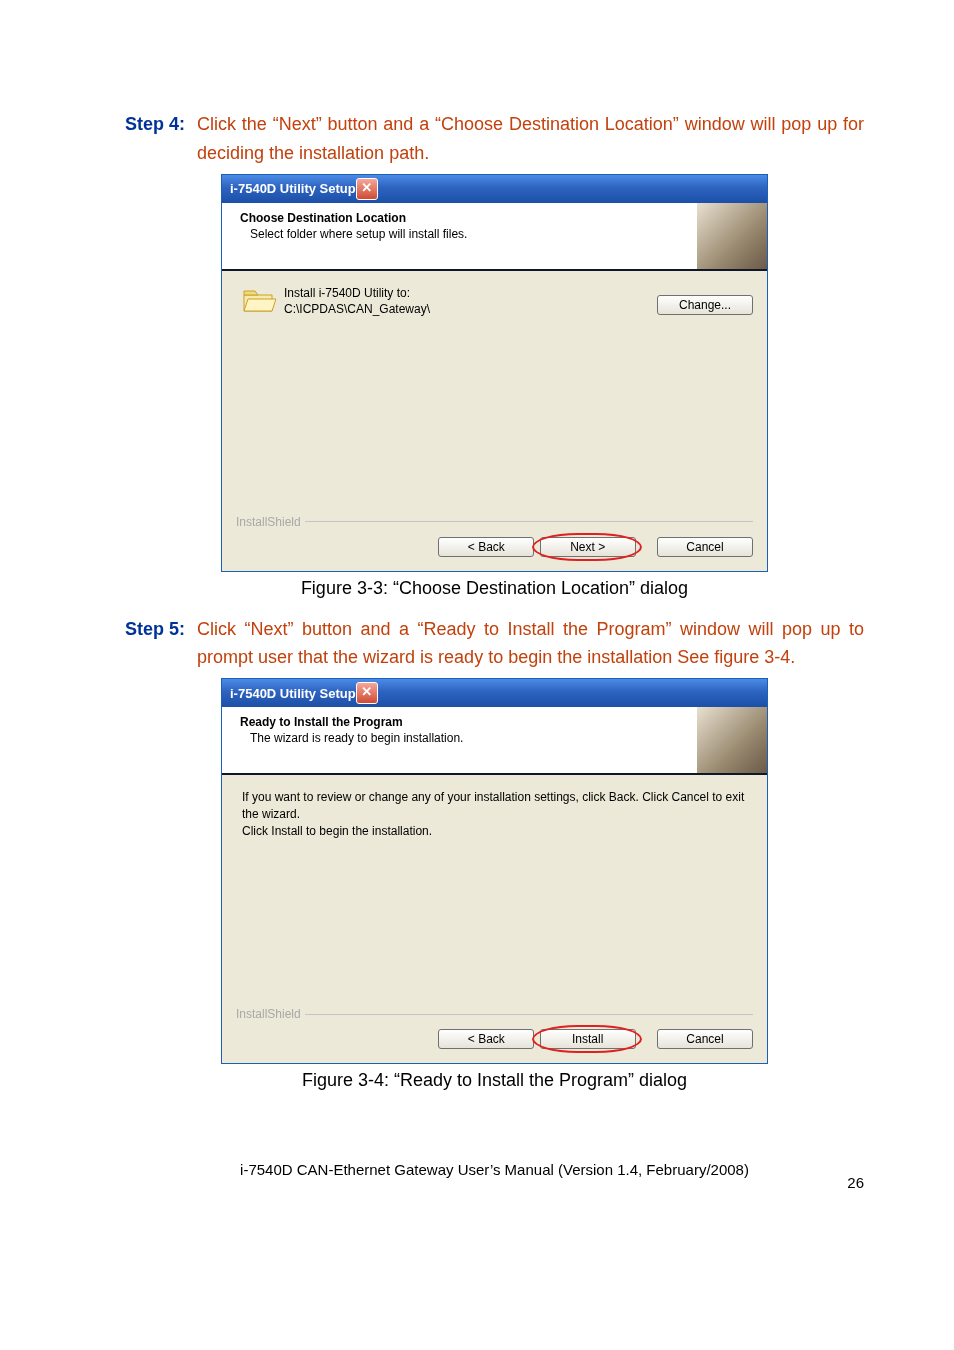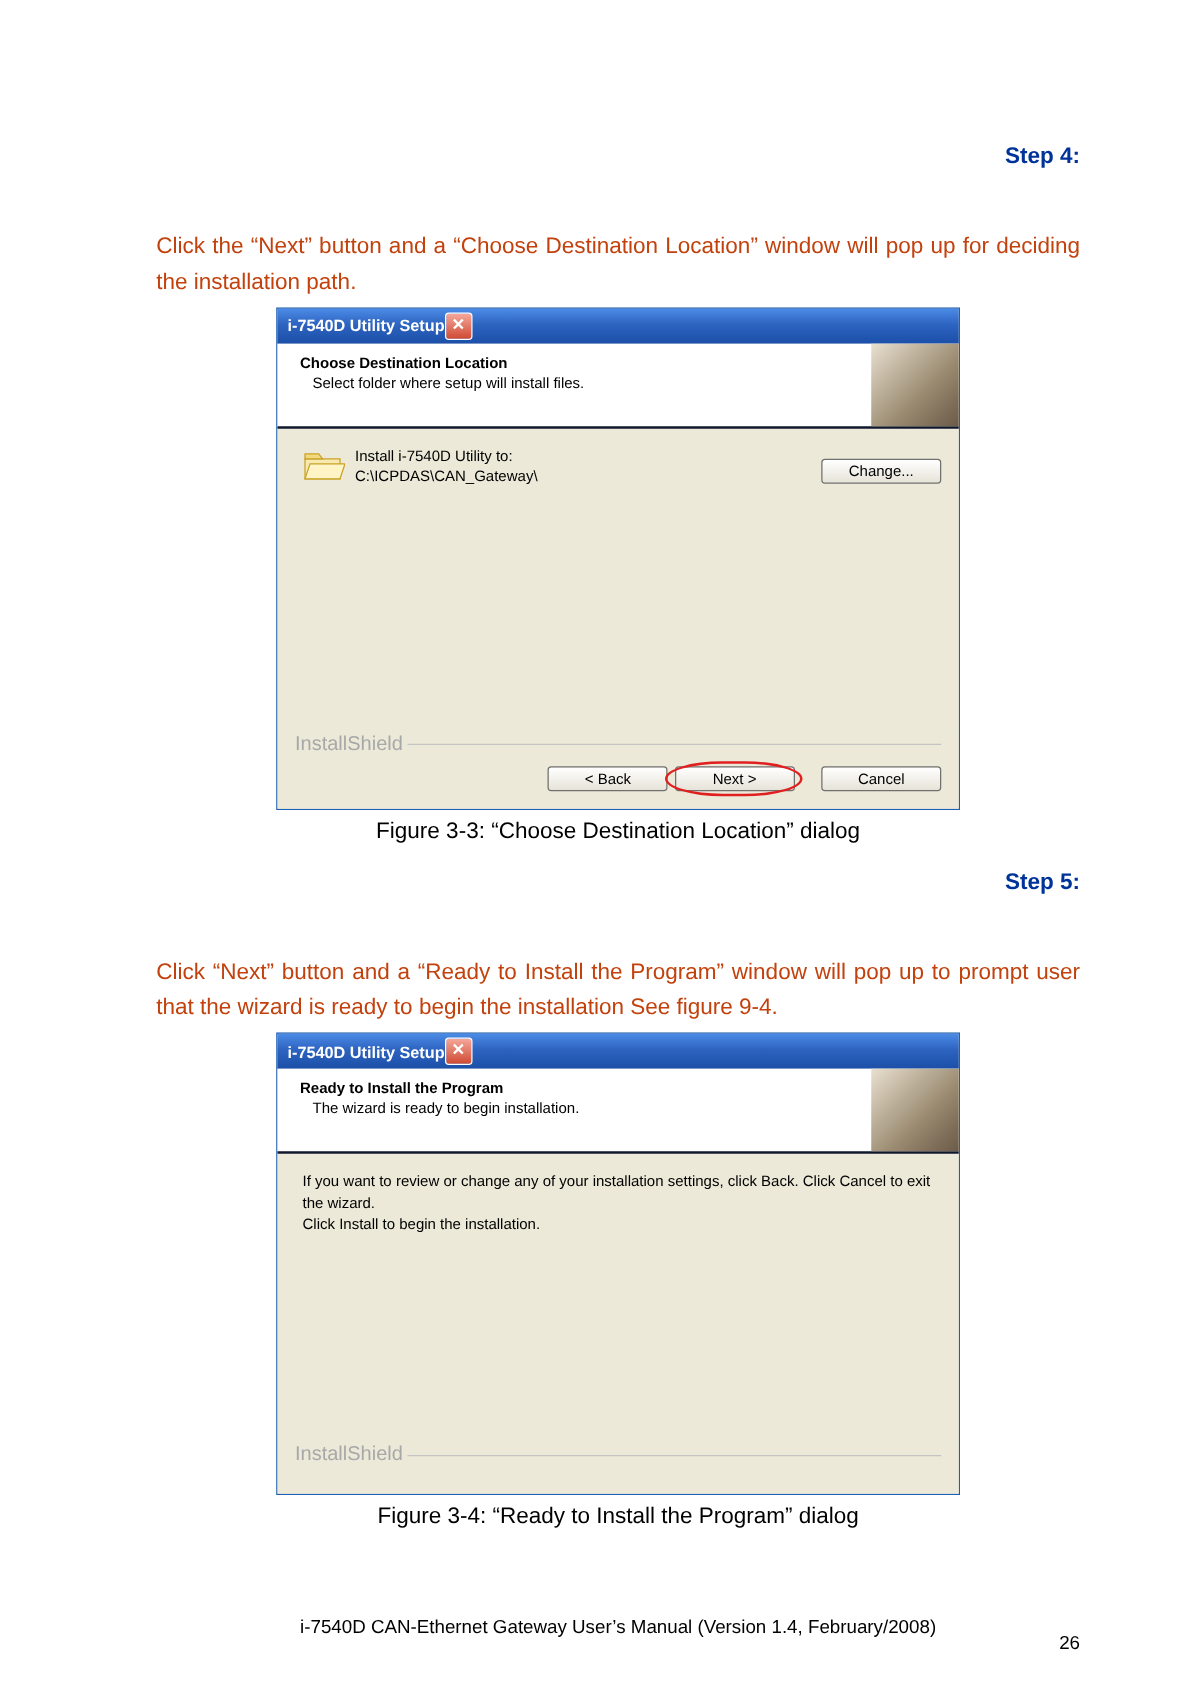--- a/index.html
+++ b/index.html
@@ -7,25 +7,24 @@
     padding: 0;
     background: #fff;
     font-family: Arial, Helvetica, sans-serif;
     width: 954px;
   }
   .page {
     padding: 110px 90px 40px 125px;
   }
   .step-line {
     display: flex;
-    align-items: flex-end;
+    align-items: flex-start;
     font-size: 18px;
     line-height: 1.6;
     margin-bottom: 6px;
-    flex-direction: column;
   }
   .step-label {
     color: #003399;
     font-weight: bold;
     flex: 0 0 72px;
   }
   .step-body {
     flex: 1;
     color: #c2410c;
     text-align: justify;
@@ -118,21 +117,21 @@
     min-width: 70px;
     text-align: center;
     display: inline-block;
   }
   .footer {
     padding: 0 14px 14px 14px;
     background: #ece9d8;
   }
   .brand-line {
     color: #a8a8a8;
-    font-size: 16px;
+    font-size: 12px;
     display: flex;
     align-items: center;
     margin-bottom: 8px;
   }
   .brand-line .line {
     flex: 1;
     height: 1px;
     background: #c4c4c4;
     margin-left: 4px;
   }
@@ -223,21 +222,21 @@
         </span>
         <span class="winbtn" style="margin-left:18px">Cancel</span>
       </div>
     </div>
   </div>
 
   <div class="caption">Figure 3-3: “Choose Destination Location” dialog</div>
 
   <div class="step-line">
     <div class="step-label">Step 5:</div>
-    <div class="step-body">Click “Next” button and a “Ready to Install the Program” window will pop up to prompt user that the wizard is ready to begin the installation See figure 9-4.</div>
+    <div class="step-body">Click “Next” button and a “Ready to Install the Program” window will pop up to prompt user that the wizard is ready to begin the installation See figure 3-4.</div>
   </div>
 
   <div class="dialog">
     <div class="titlebar">
       <span class="title">i-7540D Utility Setup</span>
       <span class="closebtn">✕</span>
     </div>
     <div class="header">
       <div class="h1">Ready to Install the Program</div>
       <div class="h2">The wizard is ready to begin installation.</div>
@@ -245,20 +244,27 @@
     </div>
     <div class="body-area body-text" style="min-height:210px">
       <div>If you want to review or change any of your installation settings, click Back. Click Cancel to exit the wizard.</div>
       <div style="margin-bottom:10px">Click Install to begin the installation.</div>
     </div>
     <div class="footer">
       <div class="brand-line">
         <span>InstallShield</span>
         <span class="line"></span>
       </div>
+      <div class="btn-row">
+        <span class="winbtn">&lt; Back</span>
+        <span class="oval">
+          <span class="winbtn">Install</span>
+        </span>
+        <span class="winbtn" style="margin-left:18px">Cancel</span>
+      </div>
     </div>
   </div>
 
   <div class="caption">Figure 3-4: “Ready to Install the Program” dialog</div>
 
   <div class="page-footer">
     <span>i-7540D CAN-Ethernet Gateway User’s Manual (Version 1.4, February/2008)</span>
     <span class="page-num">26</span>
   </div>
 

